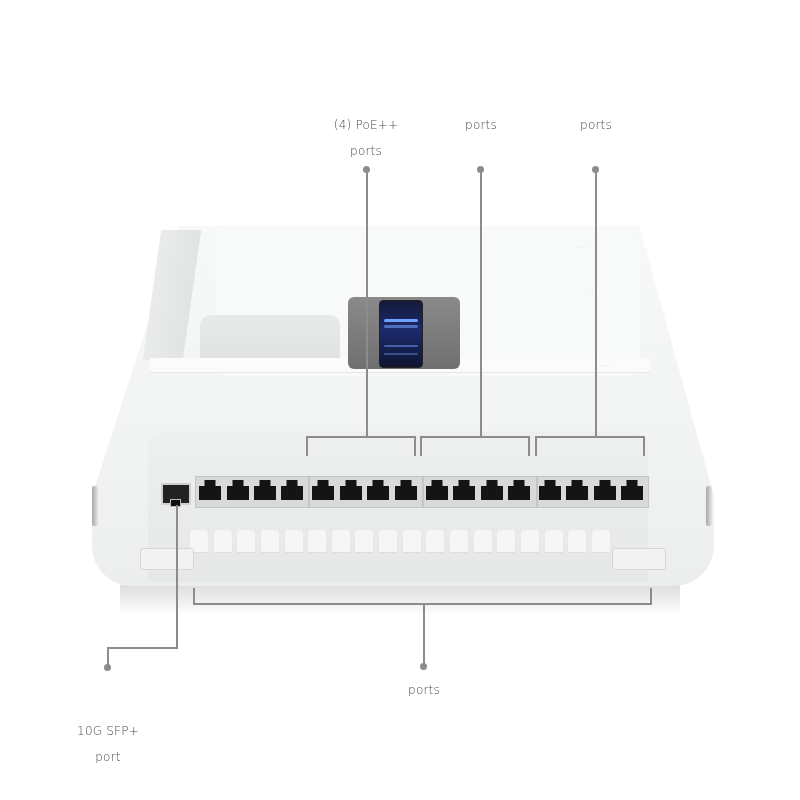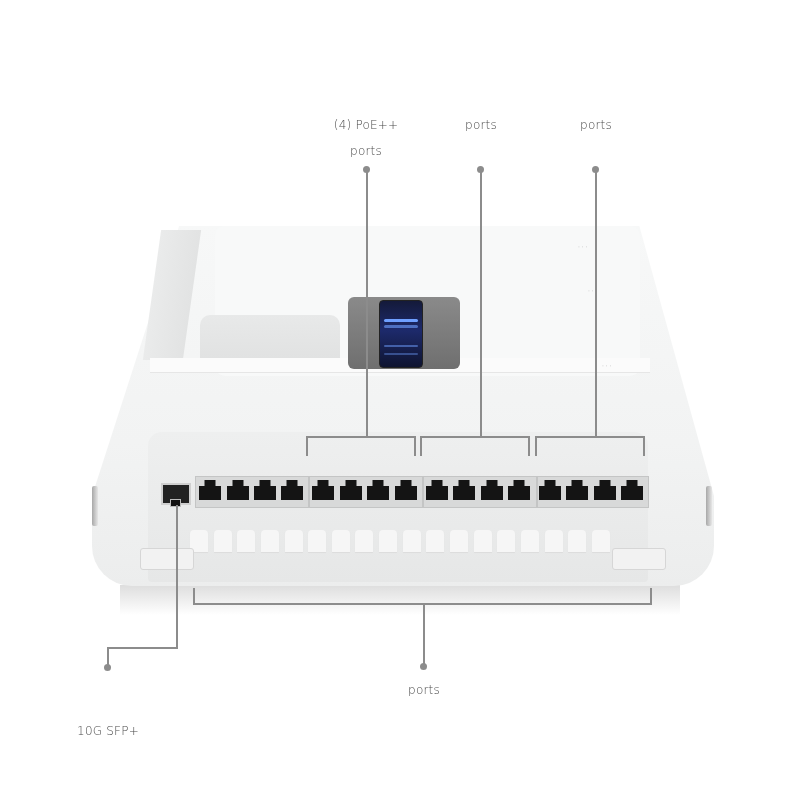--- a/index.html
+++ b/index.html
@@ -158,16 +158,17 @@
   <span>ports</span>
 </div>
 <div class="label" style="left:421px;top:112px;width:120px;">
   <span>ports</span>
 </div>
 <div class="label" style="left:536px;top:112px;width:120px;">
   <span>ports</span>
 </div>
 <div class="label" style="left:48px;top:695px;width:120px;margin-top:23px;">
   <span>10G SFP+</span>
+  <span>port</span>
 </div>
 <div class="label" style="left:334px;top:677px;width:180px;">
   <span>ports</span>
 </div>
 
 </body></html>

